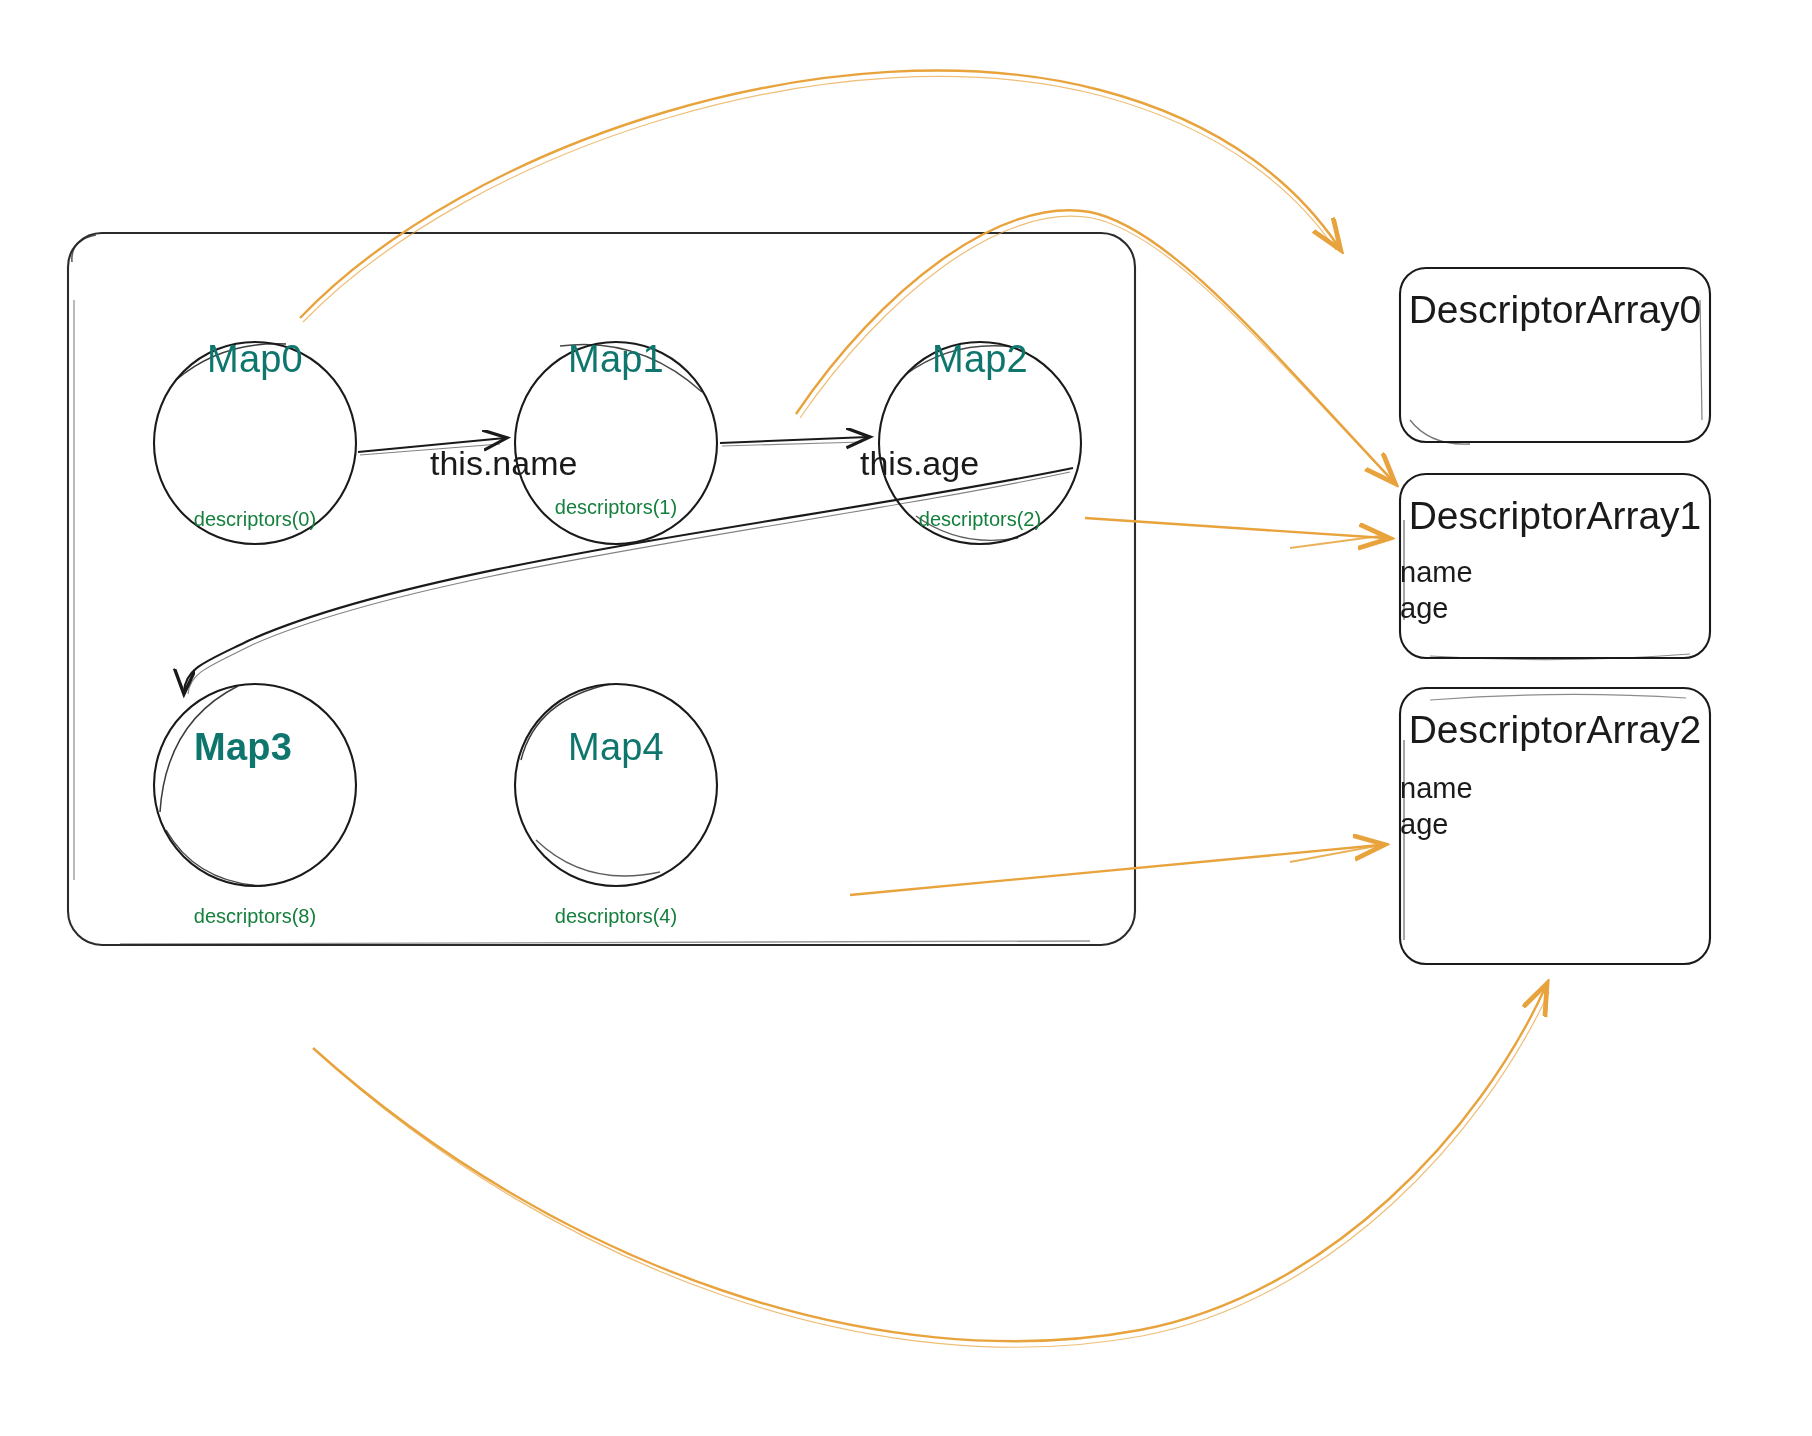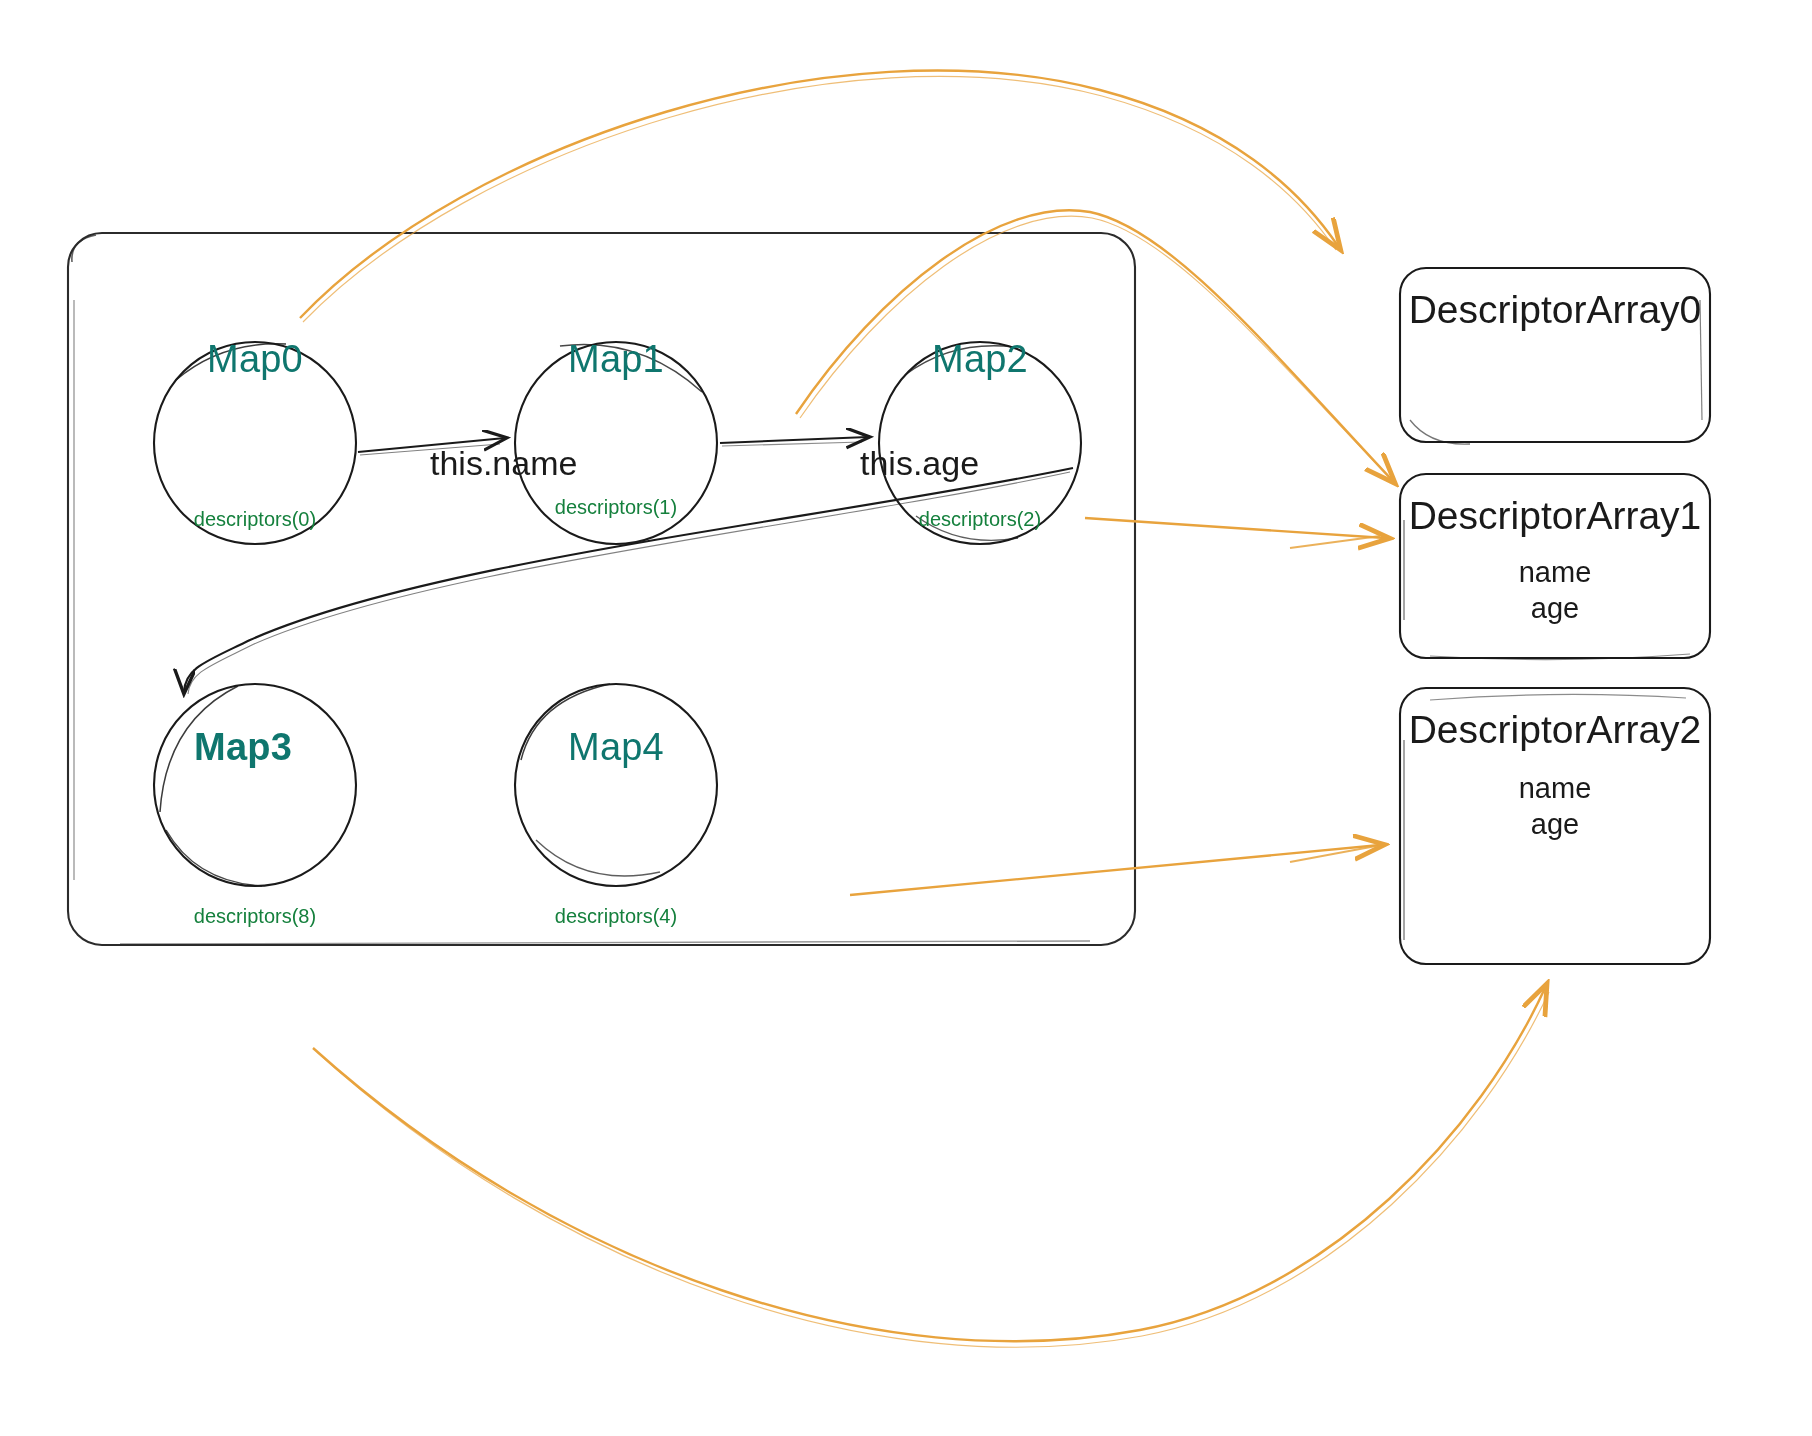--- a/index.html
+++ b/index.html
@@ -56,21 +56,21 @@
     width: 100%;
     text-align: center;
     font-size: 39px;
     color: #1a1a1a;
     font-family: "Liberation Sans", sans-serif;
     white-space: nowrap;
   }
   .da-fields {
     position: absolute;
     width: 100%;
-    text-align: center;
+    text-align: left;
     font-size: 29px;
     line-height: 36px;
     color: #1a1a1a;
     font-family: "Liberation Sans", sans-serif;
   }
   .da-fields div {
     white-space: nowrap;
   }
 </style>
 </head>

